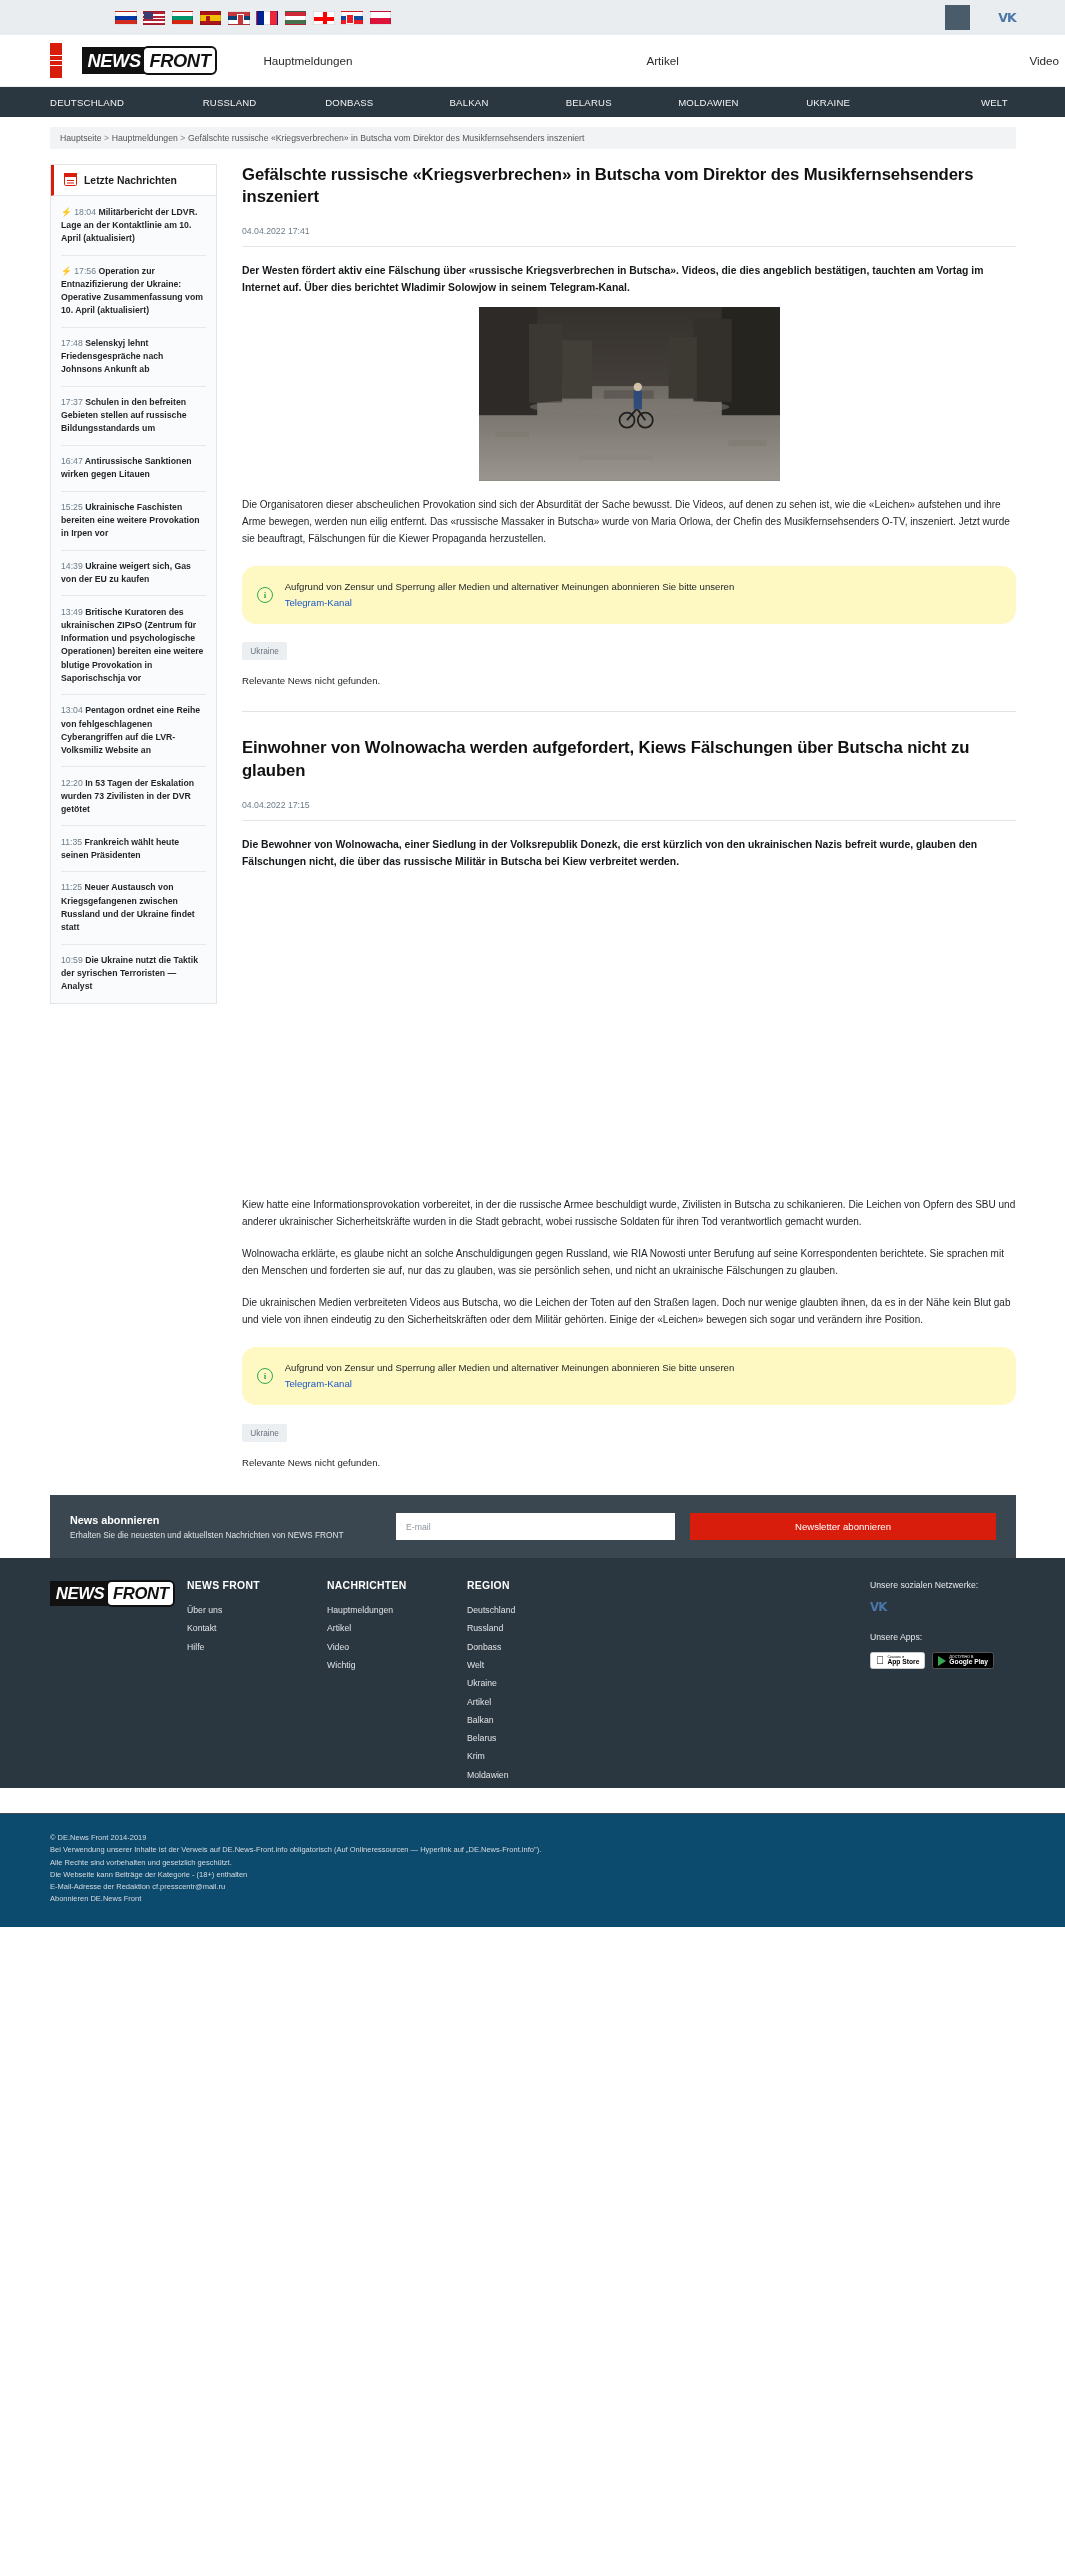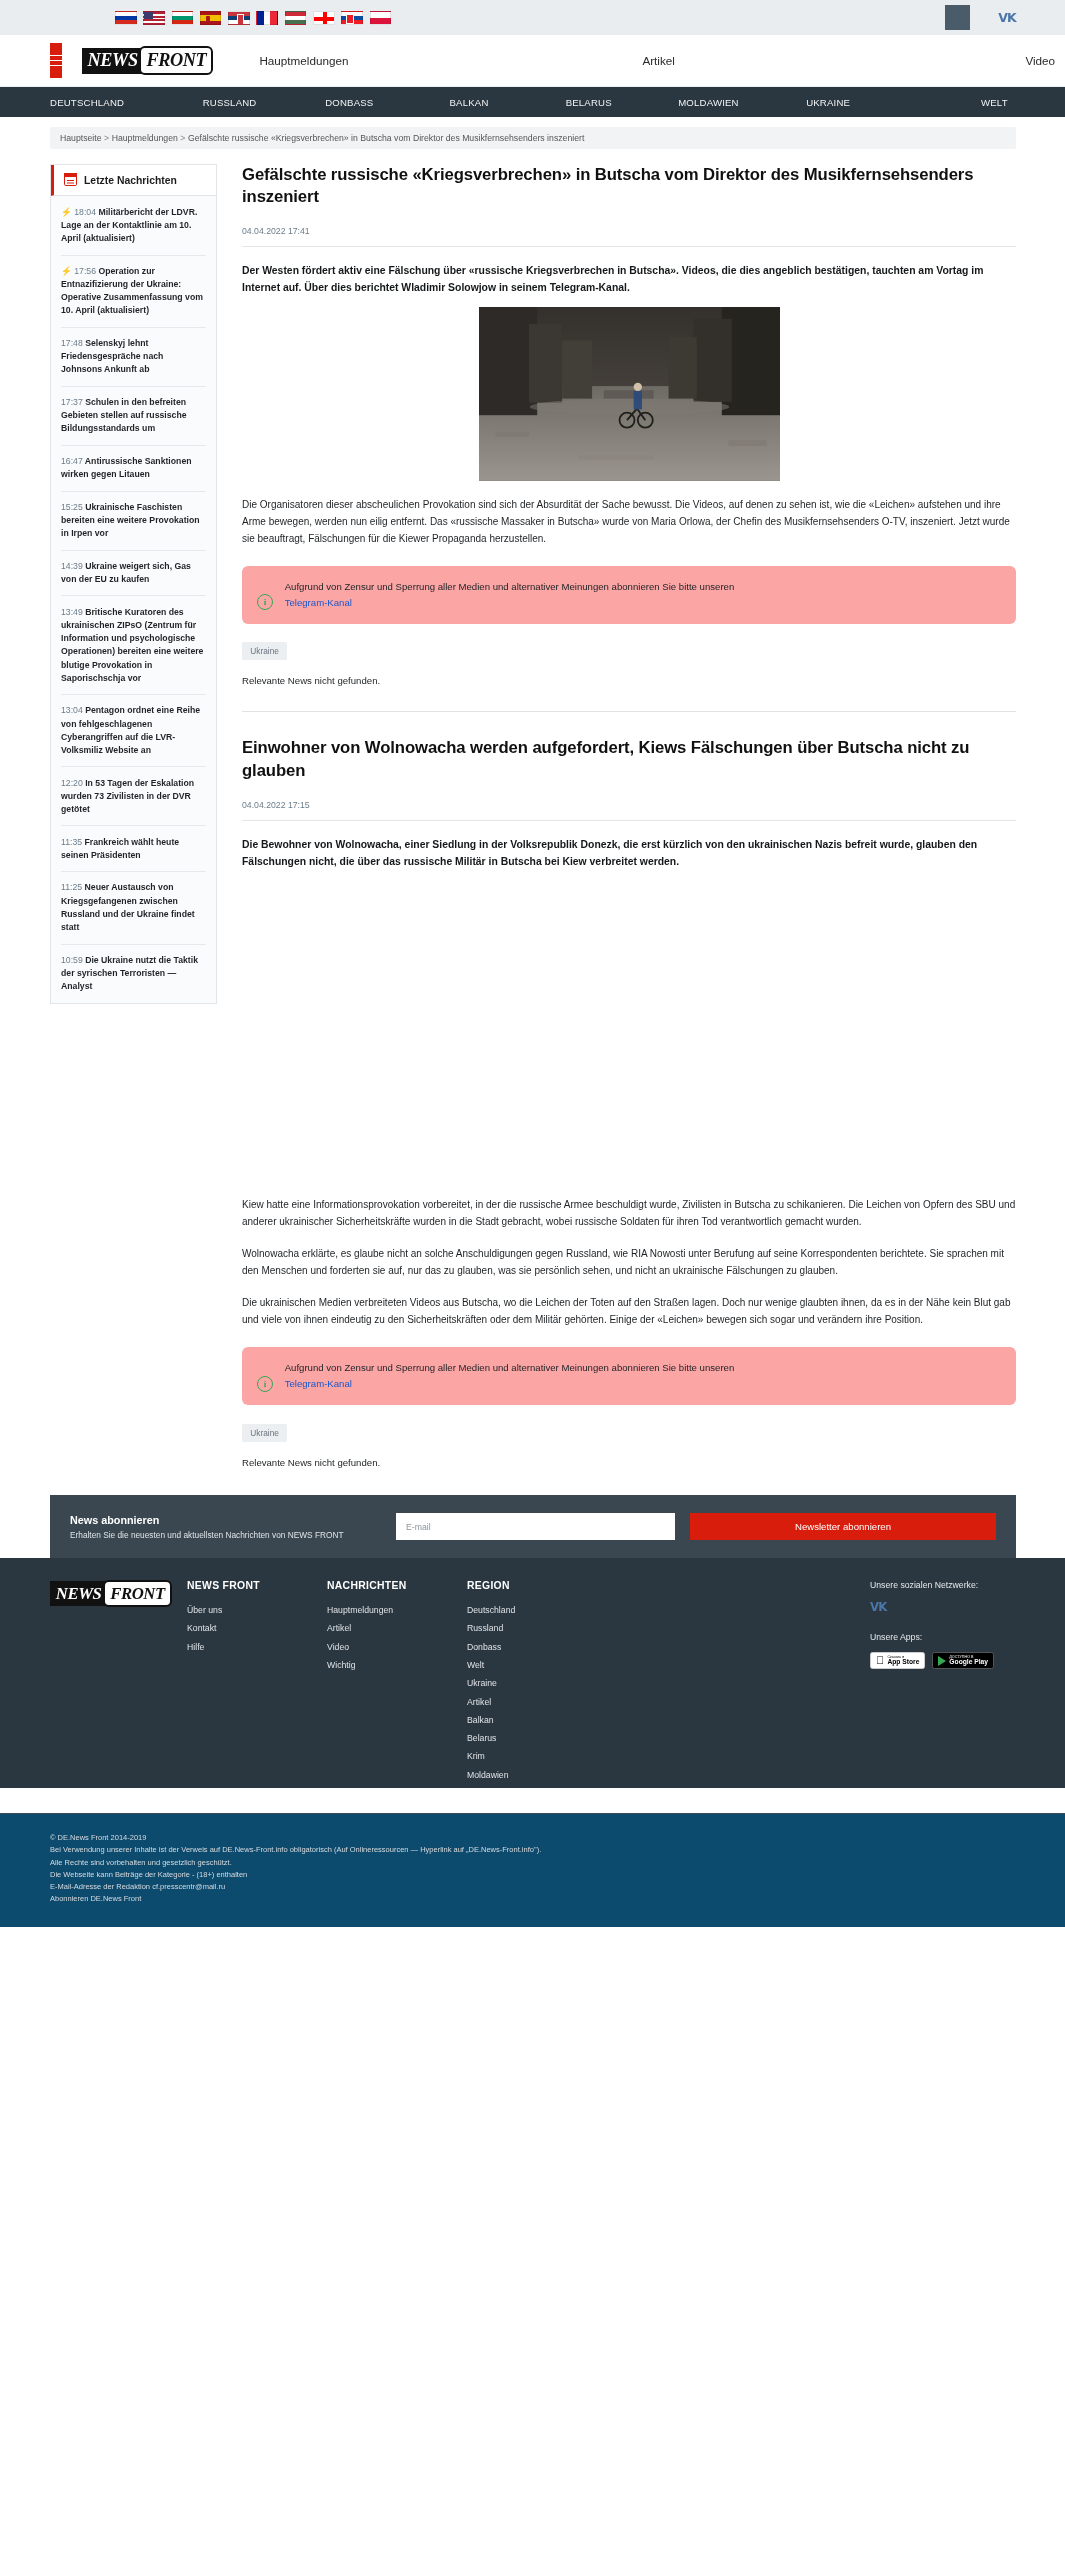--- a/index.html
+++ b/index.html
@@ -71,21 +71,21 @@
     background: #d91d0c;
     display: flex; flex-direction: column;
     align-items: center; justify-content: center;
     gap: 3.3px;
     cursor: pointer;
   }
   .burger span { display:block; width:11.7px; height:1.7px; background:#fff; }
   .logo {
     margin-left: 20px;
     display: flex; align-items: center;
-    font-family: Liberation Serif, serif;
+    font-family: Liberation Sans, sans-serif;
     font-weight: 900;
     font-size: 18.3px;
     letter-spacing: -0.4px;
   }
   .logo .news {
     background: #111; color: #fff;
     padding: 2.5px 5px 2.5px 5.8px;
     font-style: italic;
   }
   .logo .front {
@@ -216,26 +216,26 @@
     overflow: hidden;
   }
   .art-p {
     margin-top: 15px;
     font-size: 10px;
     line-height: 1.72;
     color: #1d2124;
   }
   .notice {
     margin-top: 18.3px;
-    background: #fca5a5;
-    border-radius: 6px;
+    background: #fef9c3;
+    border-radius: 14px;
     padding: 13.3px 15px;
     display: flex;
     gap: 11.7px;
-    align-items: flex-end;
+    align-items: center;
   }
   .notice-icon {
     width: 16px; height: 16px; flex: none;
     border: 1.3px solid #34a853;
     border-radius: 50%;
     position: relative;
     margin-top: 0.8px;
   }
   .notice-icon::after {
     content: "i";

